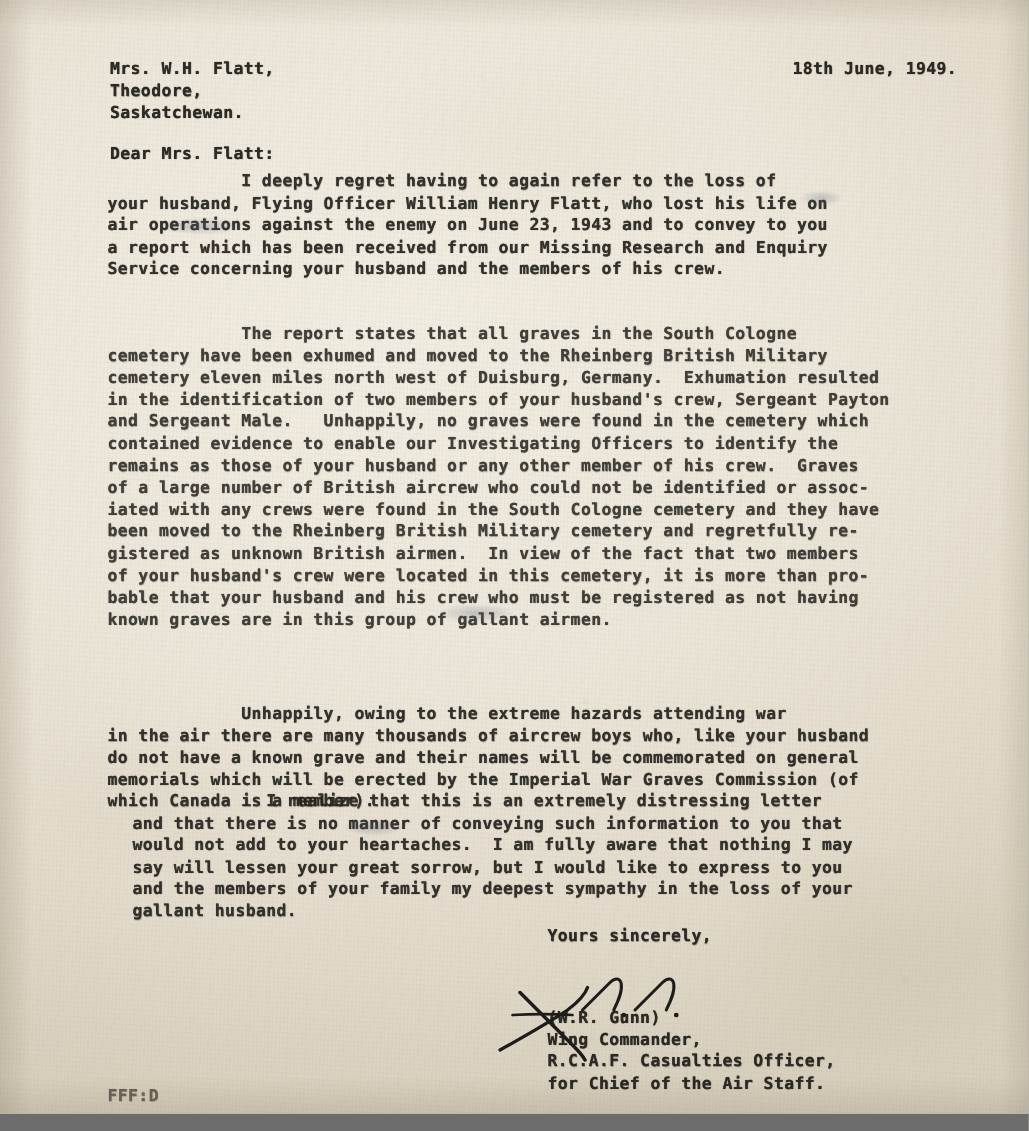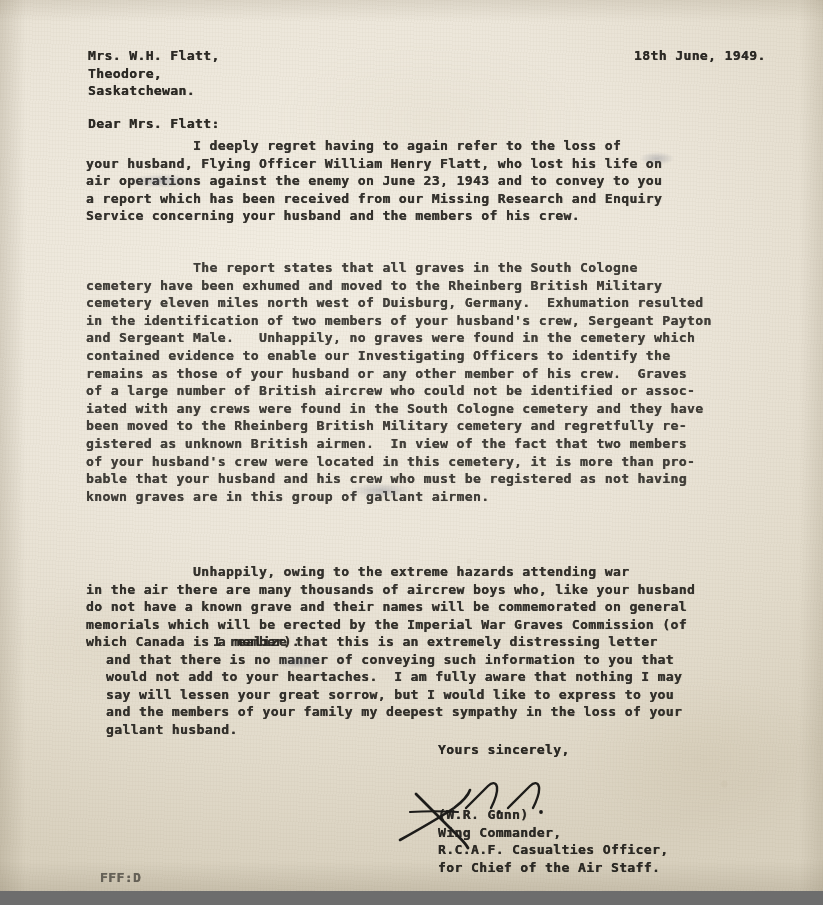--- a/index.html
+++ b/index.html
@@ -91,21 +91,21 @@
   #salutation { left: 88px;  top: 115px; }
 
   .para { left: 86px; }
   #para-1 { top: 137px; }
   #para-2 { top: 259px; }
   #para-3 { top: 525px; margin-top: 38px; }
   #para-4 { top: 633px; margin-left: 20px; }
 
   #closing    { left: 438px; top: 741px; text-align: right; }
   #sig-block  { left: 438px; top: 806px; }
-  #typist-ref { left: 100px;  top: 869px; opacity: .62; }
+  #typist-ref { left: 86px;  top: 869px; opacity: .62; }
 
   
   #signature {
     position: absolute;
     left: 396px;
     top: 778px;
     width: 180px;
     height: 78px;
     z-index: 6;
     pointer-events: none;

